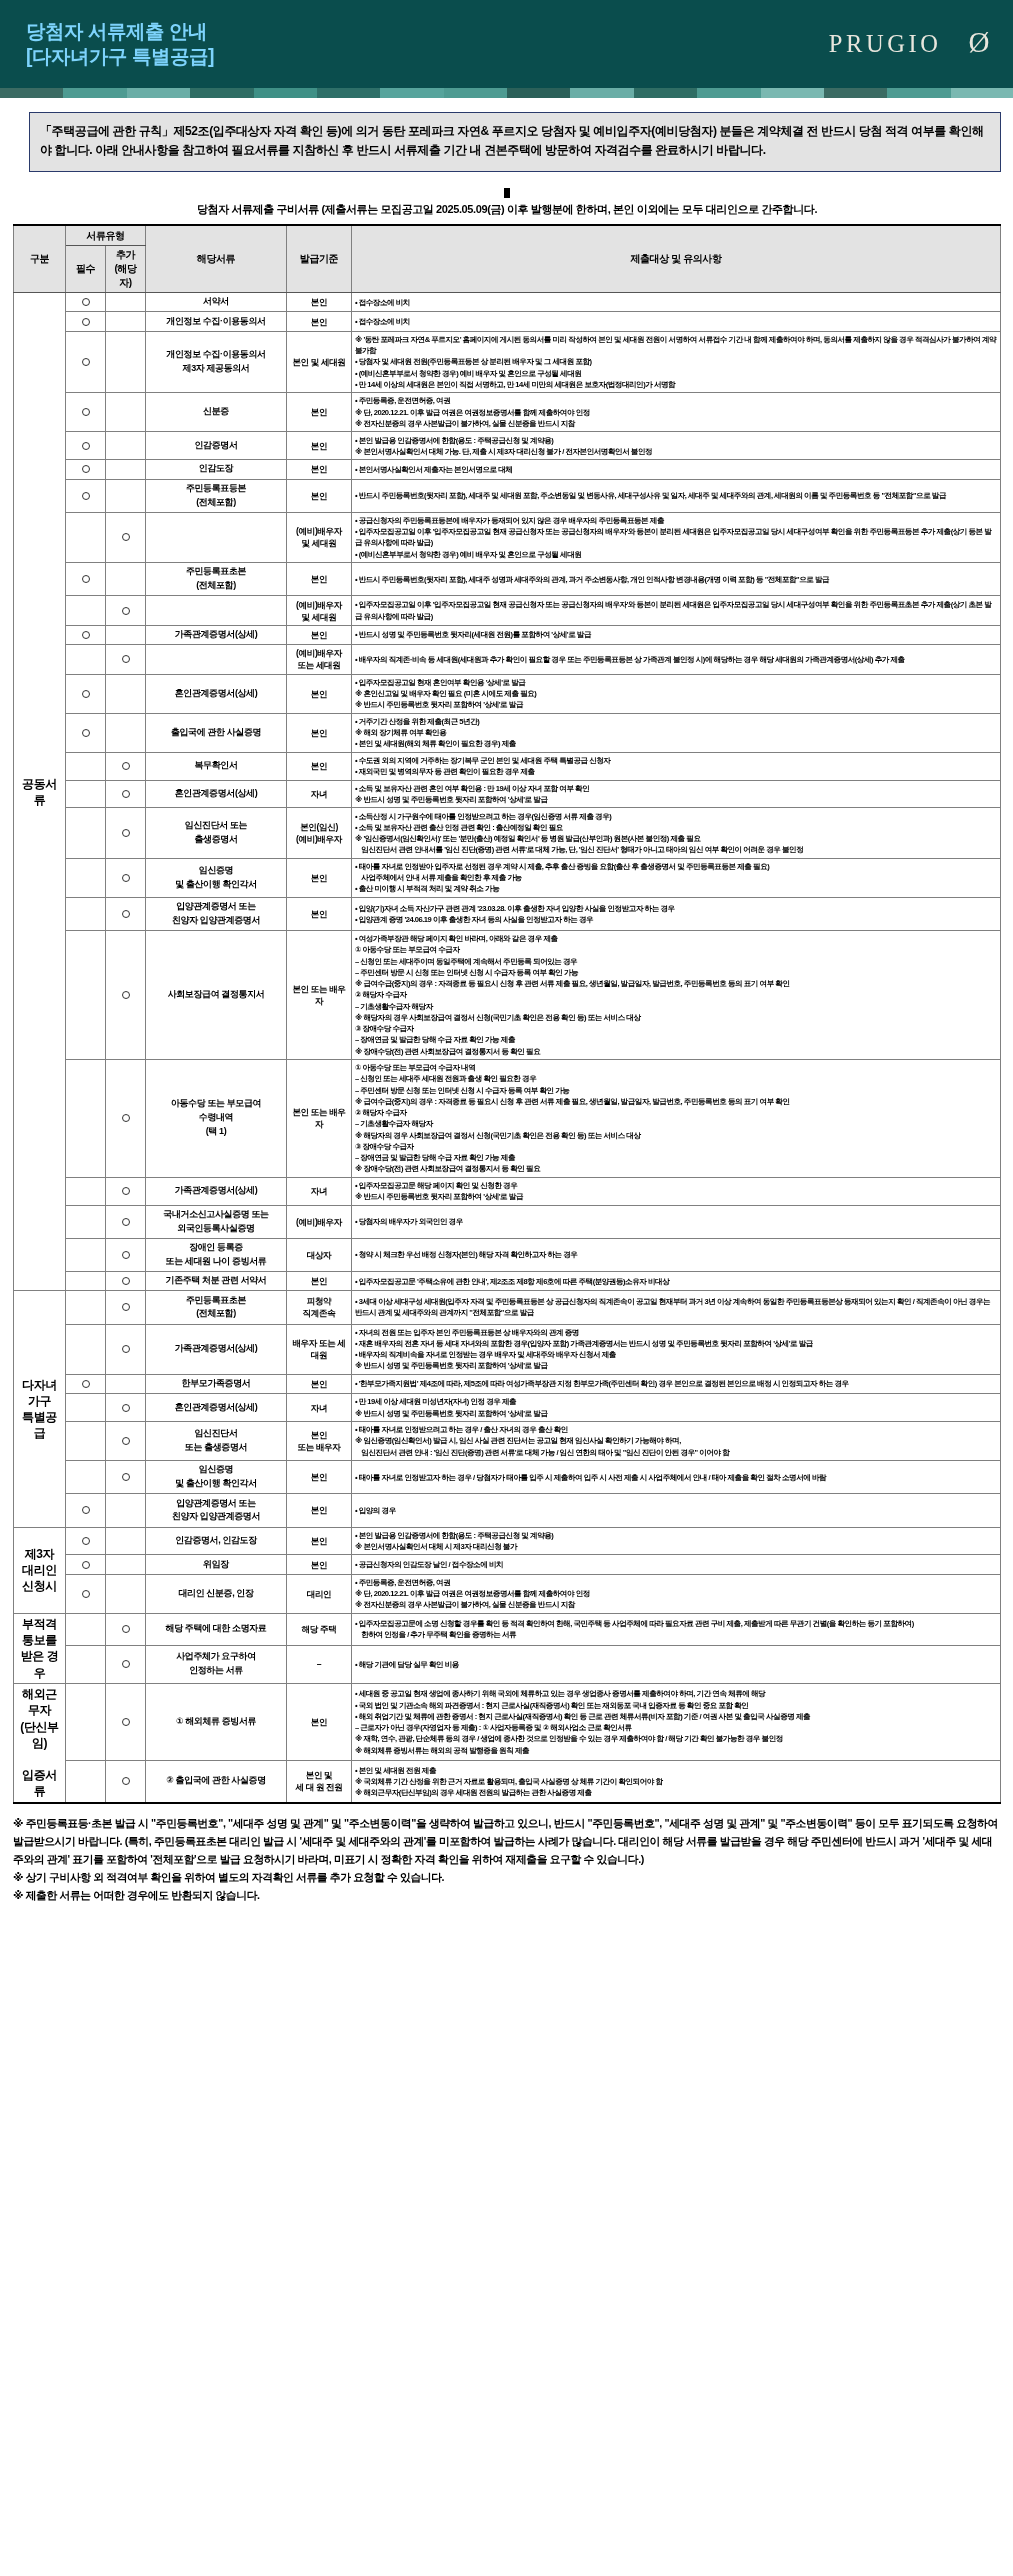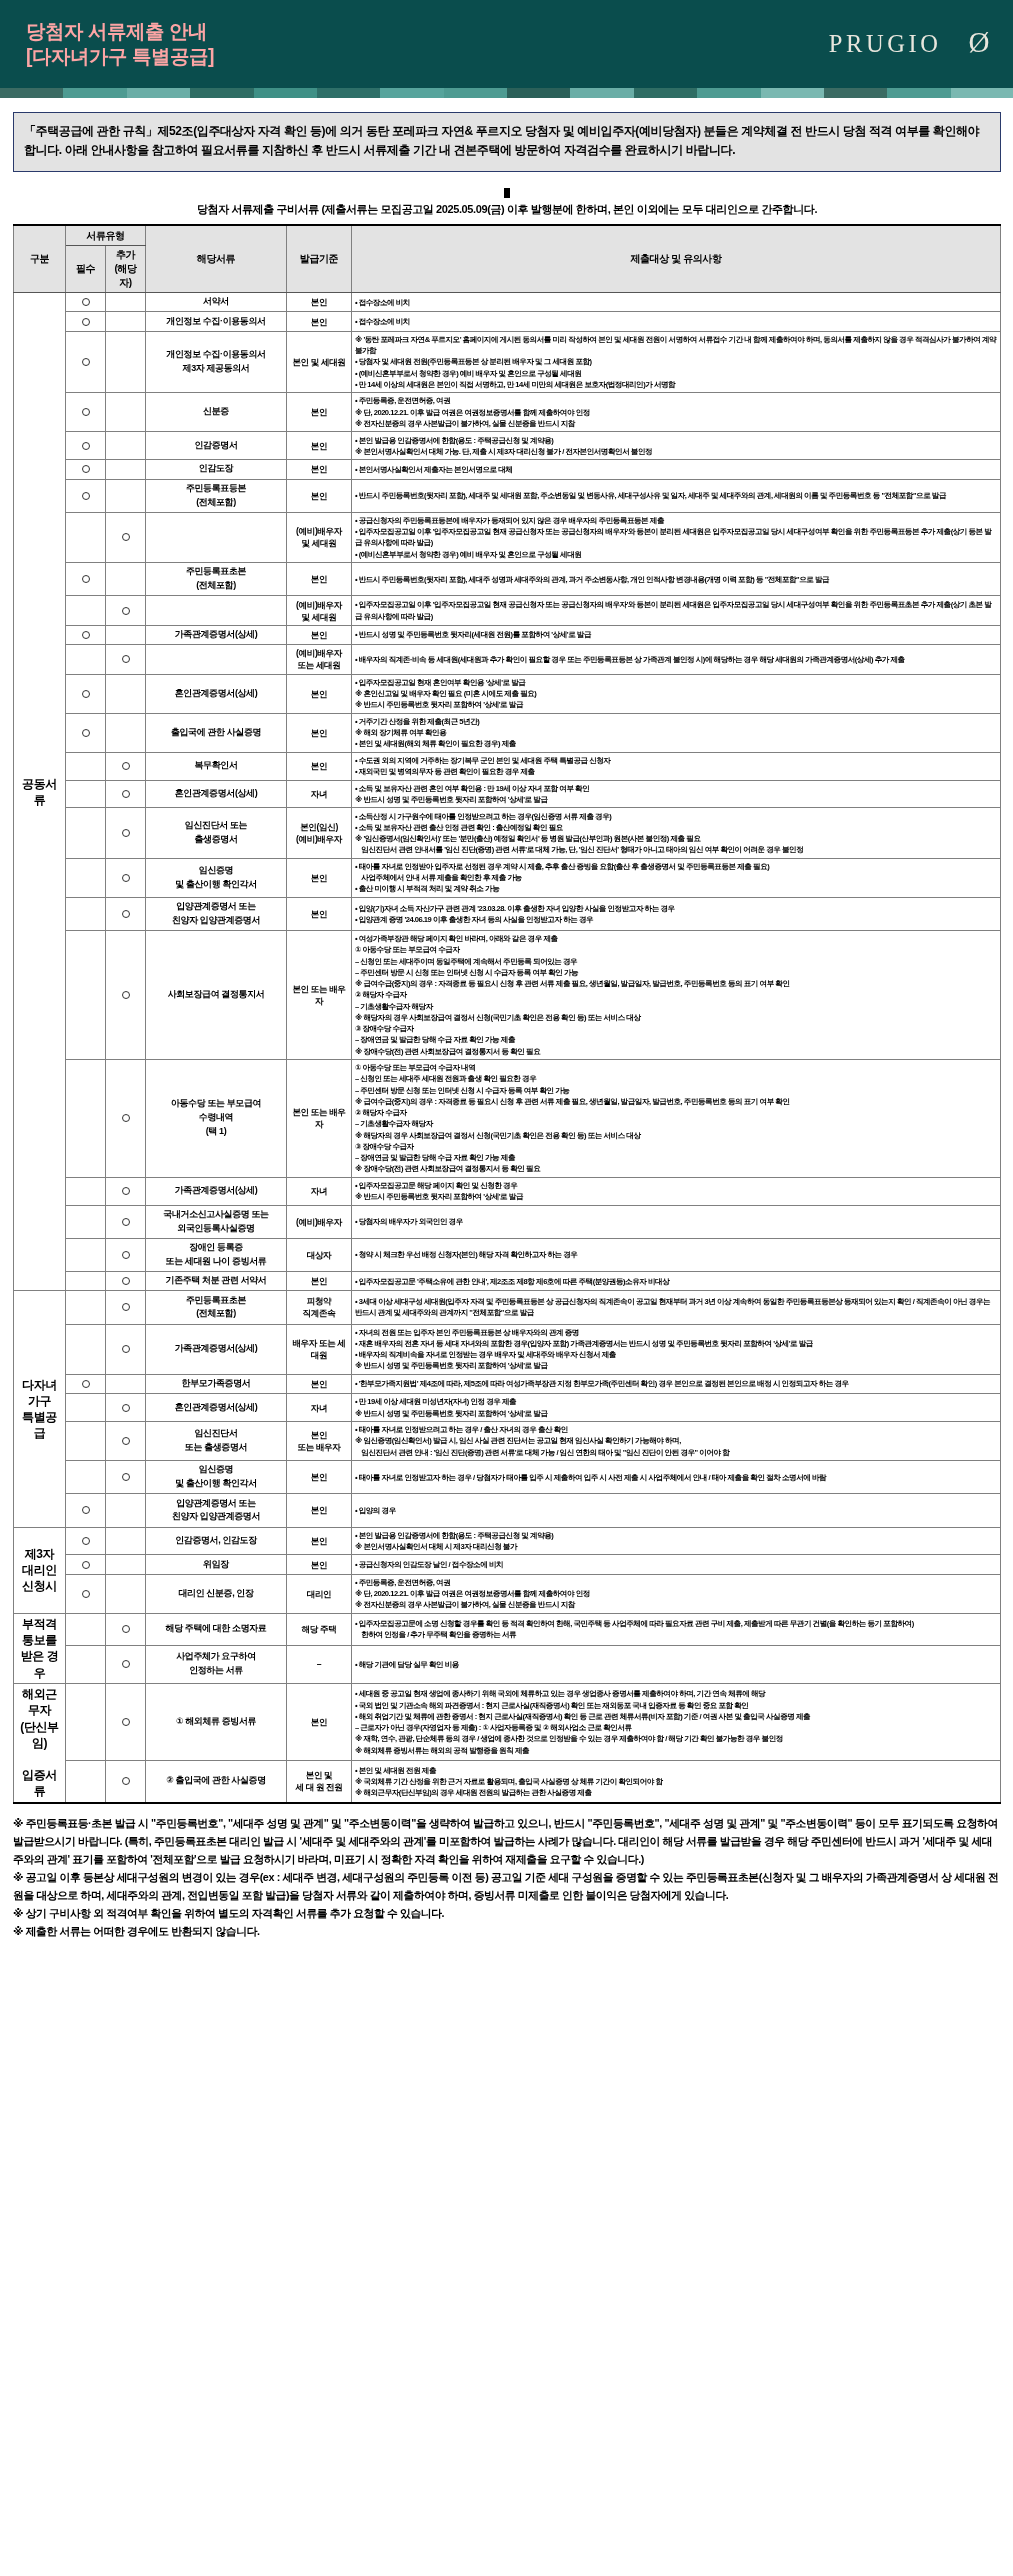--- a/index.html
+++ b/index.html
@@ -17,21 +17,21 @@
   .header {
     height: 88px;
     background: #0a4d4d;
     position: relative;
     display: flex;
     align-items: center;
     justify-content: space-between;
     padding: 0 24.5px 0 26px;
   }
   .header-title {
-    color: #fca5a5;
+    color: #7dd3fc;
     font-size: 19.4px;
     font-weight: bold;
     line-height: 1.30;
     letter-spacing: -0.4px;
     white-space: pre-line;
   }
   .brand { display:flex; align-items:center; gap:27px; }
   .brand-word {
     color: #e8e6dd;
     font-family: "Liberation Serif", "DejaVu Serif", serif;
@@ -53,20 +53,21 @@
   
   .intro-wrap { padding: 14.4px 13px 0 13px; }
   .intro {
     border: 1.4px solid #2a3a6b;
     background: #e3e3e3;
     padding: 8.6px 10px 10px 10px;
     font-size: 12px;
     line-height: 1.62;
     font-weight: bold;
     letter-spacing: -0.4px;
+    margin-left: 16px;
   }
   .subhead {
     padding: 16px 13px 7.2px 13px;
     font-size: 11px;
     font-weight: bold;
     letter-spacing: -0.4px;
     display: flex;
     align-items: center;
     gap: 4.3px;
     flex-direction: column;
@@ -646,19 +647,18 @@
               <span class="ln">※ 국외체류 기간 산정을 위한 근거 자료로 활용되며, 출입국 사실증명 상 체류 기간이 확인되어야 함</span>
               <span class="ln">※ 해외근무자(단신부임)의 경우 세대원 전원의 발급하는 관한 사실증명 제출</span>
             </td>
           </tr>
         </tbody>
     </table>
   </div>
 
   <div class="notes-bottom" id="footnotes">
       <p>※ 주민등록표등·초본 발급 시 "주민등록번호", "세대주 성명 및 관계" 및 "주소변동이력"을 생략하여 발급하고 있으니, 반드시 "주민등록번호", "세대주 성명 및 관계" 및 "주소변동이력" 등이 모두 표기되도록 요청하여 발급받으시기 바랍니다. (특히, 주민등록표초본 대리인 발급 시 '세대주 및 세대주와의 관계'를 미포함하여 발급하는 사례가 많습니다. 대리인이 해당 서류를 발급받을 경우 해당 주민센터에 반드시 과거 '세대주 및 세대주와의 관계' 표기를 포함하여 '전체포함'으로 발급 요청하시기 바라며, 미표기 시 정확한 자격 확인을 위하여 재제출을 요구할 수 있습니다.)</p>
-      <p>※ 공고일 이후 등본상 세대구성원의 변경이 있는 경우(ex : 세대주 변경, 세대구성원의 주민등록 이전 등) 공고일 기준 세대 구성원을 증명할 수 있는 주민등록표초본(신청자 및 그 배우자의 가족관계증명서 상 세대원 전원을 대상으로 하며, 세대주와의 관계, 전입변동일 포함 발급)을 당첨자 서류와 같이 제출하여야 하며, 증빙서류 미제출로 인한 불이익은 당첨자에게 있습니다.</p>
       <p>※ 상기 구비사항 외 적격여부 확인을 위하여 별도의 자격확인 서류를 추가 요청할 수 있습니다.</p>
       <p>※ 제출한 서류는 어떠한 경우에도 반환되지 않습니다.</p>
     </div>
 
 </div>
 
 
 </body></html>

